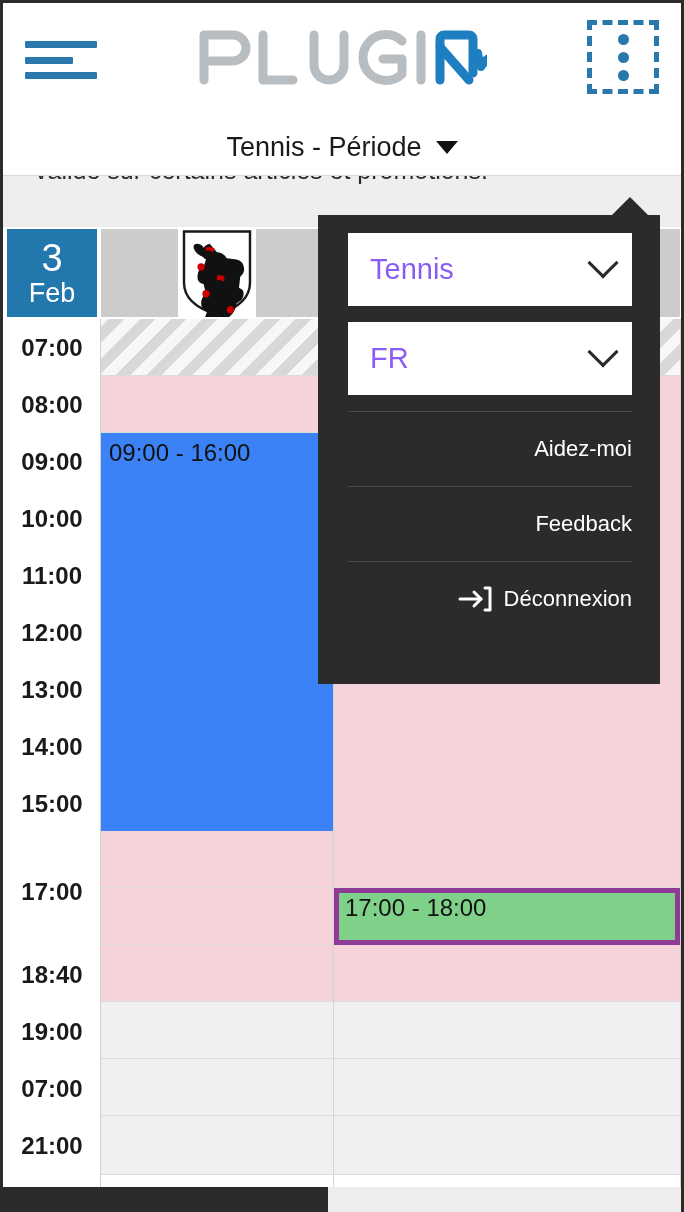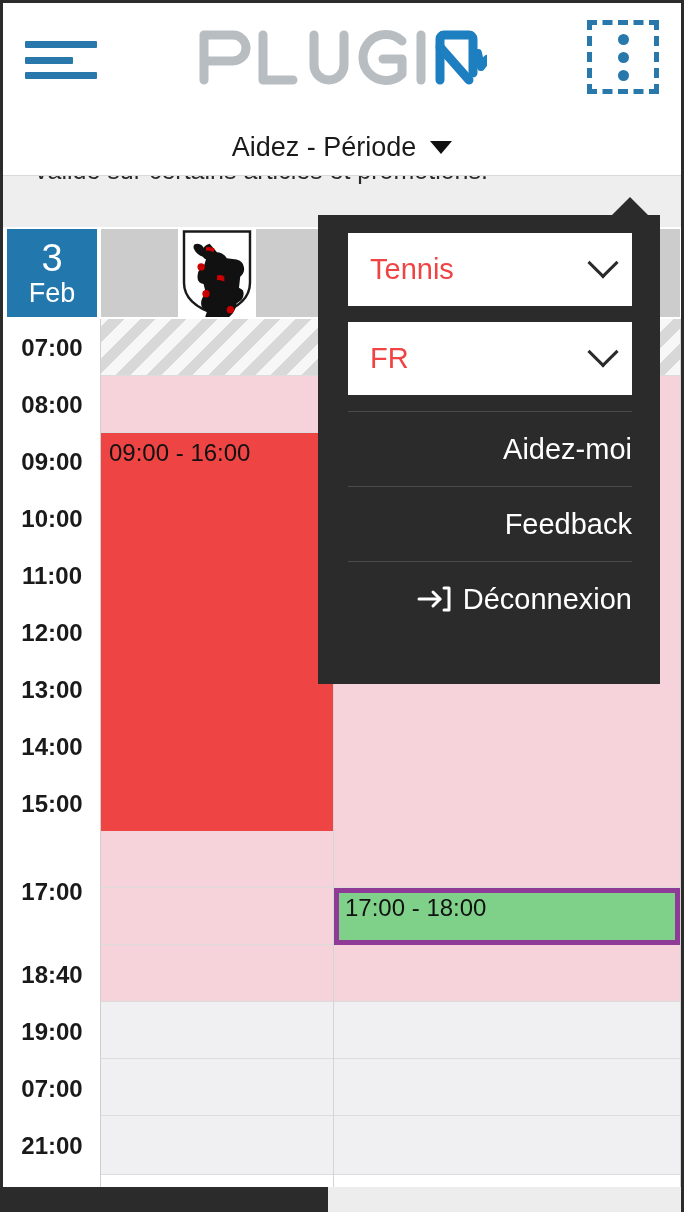--- a/index.html
+++ b/index.html
@@ -150,21 +150,21 @@
   .slot.hatch {
     background: repeating-linear-gradient(
       -45deg,
       #f7f7f7 0px, #f7f7f7 11px,
       #d8d8d8 11px, #d8d8d8 22px
     );
   }
 
   .event {
     position: absolute; left: 0; right: 0;
-    background: #ef4444;
+    background: #3b82f6;
     color: #111; font-size: 24px;
     padding: 6px 0 0 8px;
     overflow: hidden;
   }
   .event.booked {
     background: #7fd18a;
     border: 5px solid #8e3a96;
     padding: 1px 0 0 6px;
   }
 
@@ -185,33 +185,33 @@
     padding: 18px 28px 22px 30px;
   }
   .menu-select {
     width: 284px; height: 73px;
     background: #ffffff;
     display: flex; align-items: center; justify-content: space-between;
     padding: 0 18px 0 22px;
     margin-bottom: 16px;
     cursor: pointer;
   }
-  .menu-select .sel-val { font-size: 29px; color: #ef4444; }
+  .menu-select .sel-val { font-size: 29px; color: #8b5cf6; }
   .sel-chev {
     width: 22px; height: 22px;
     border-right: 3px solid #2a2a2a;
     border-bottom: 3px solid #2a2a2a;
     transform: rotate(45deg) translate(-5px,-5px);
   }
   .menu-items { margin-top: 12px; }
   .menu-item {
     height: 75px;
     display: flex; align-items: center; justify-content: flex-end;
     gap: 12px;
-    color: #ffffff; font-size: 29px;
+    color: #ffffff; font-size: 22px;
     border-top: 1px solid #4a4a4a;
     cursor: pointer;
   }
   .menu-item:first-child { border-top: 1px solid #4a4a4a; }
   .logout-icon { display: inline-block; width: 34px; height: 26px; }
 
   
   .scrollbar-track {
     position: absolute; left: 0; bottom: 0;
     width: 678px; height: 25px;
@@ -263,21 +263,21 @@
     </div>
 
     <div class="dots-btn">
       <div class="dot"></div>
       <div class="dot"></div>
       <div class="dot"></div>
     </div>
   </div>
 
   <div class="subtitle-bar">
-    <span class="subtitle-text">Aidez - Période</span>
+    <span class="subtitle-text">Tennis - Période</span>
     <span class="caret-down"></span>
   </div>
 
   <div class="promo-banner">
     <div class="promo-text">valide sur certains articles et promotions.</div>
   </div>
 
   <div class="calendar">
 
     <div class="cal-header-row">

